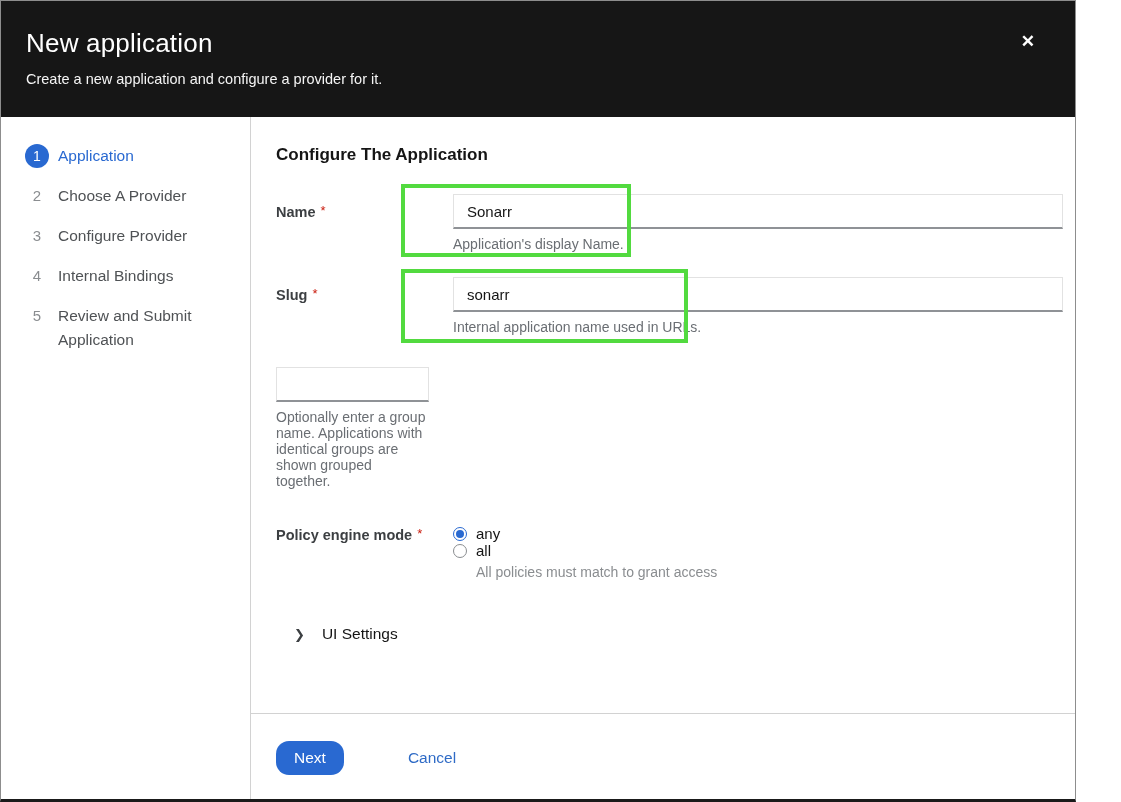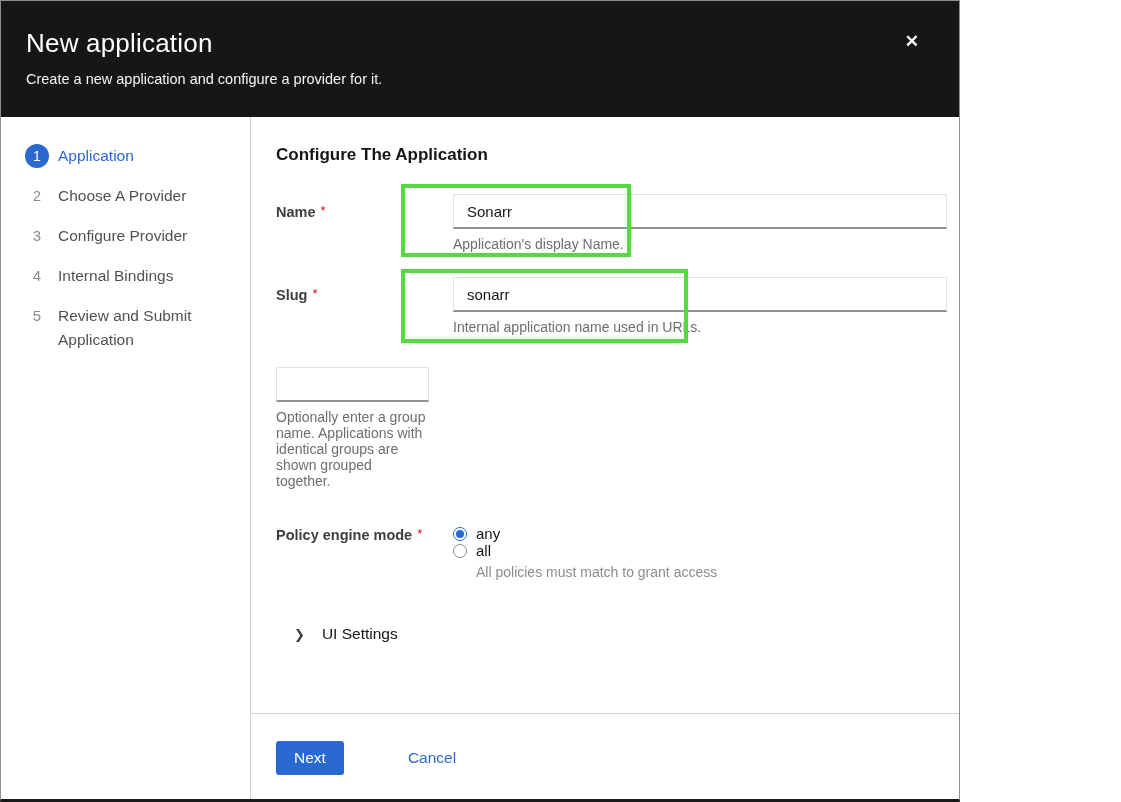--- a/index.html
+++ b/index.html
@@ -4,21 +4,21 @@
 <style>
   * { margin: 0; padding: 0; box-sizing: border-box; }
   html, body { background: #ffffff; }
   body {
     font-family: "Liberation Sans", "DejaVu Sans", sans-serif;
     width: 1121px;
     color: #151515;
   }
   .modal {
     position: relative;
-    width: 960px;
+    width: 1076px;
     height: 802px;
     background: #ffffff;
     border: 1px solid #8d8d8d;
     border-bottom: 3px solid #1a1a1a;
     overflow: hidden;
   }
   
   .wizard-header {
     position: relative;
     height: 116px;
@@ -200,21 +200,21 @@
     flex: 0 0 86px;
     border-top: 1px solid #d2d2d2;
     padding: 27px 0 0 25px;
     display: flex;
     align-items: flex-start;
   }
   .next-btn {
     background: #2969d1;
     color: #ffffff;
     border: none;
-    border-radius: 3px;
+    border-radius: 13px;
     font-family: "Liberation Sans", sans-serif;
     font-size: 15.5px;
     padding: 8px 18px;
     cursor: pointer;
   }
   .cancel-link {
     margin-left: 64px;
     padding-top: 8px;
     font-size: 15.5px;
     color: #2f6bc6;

